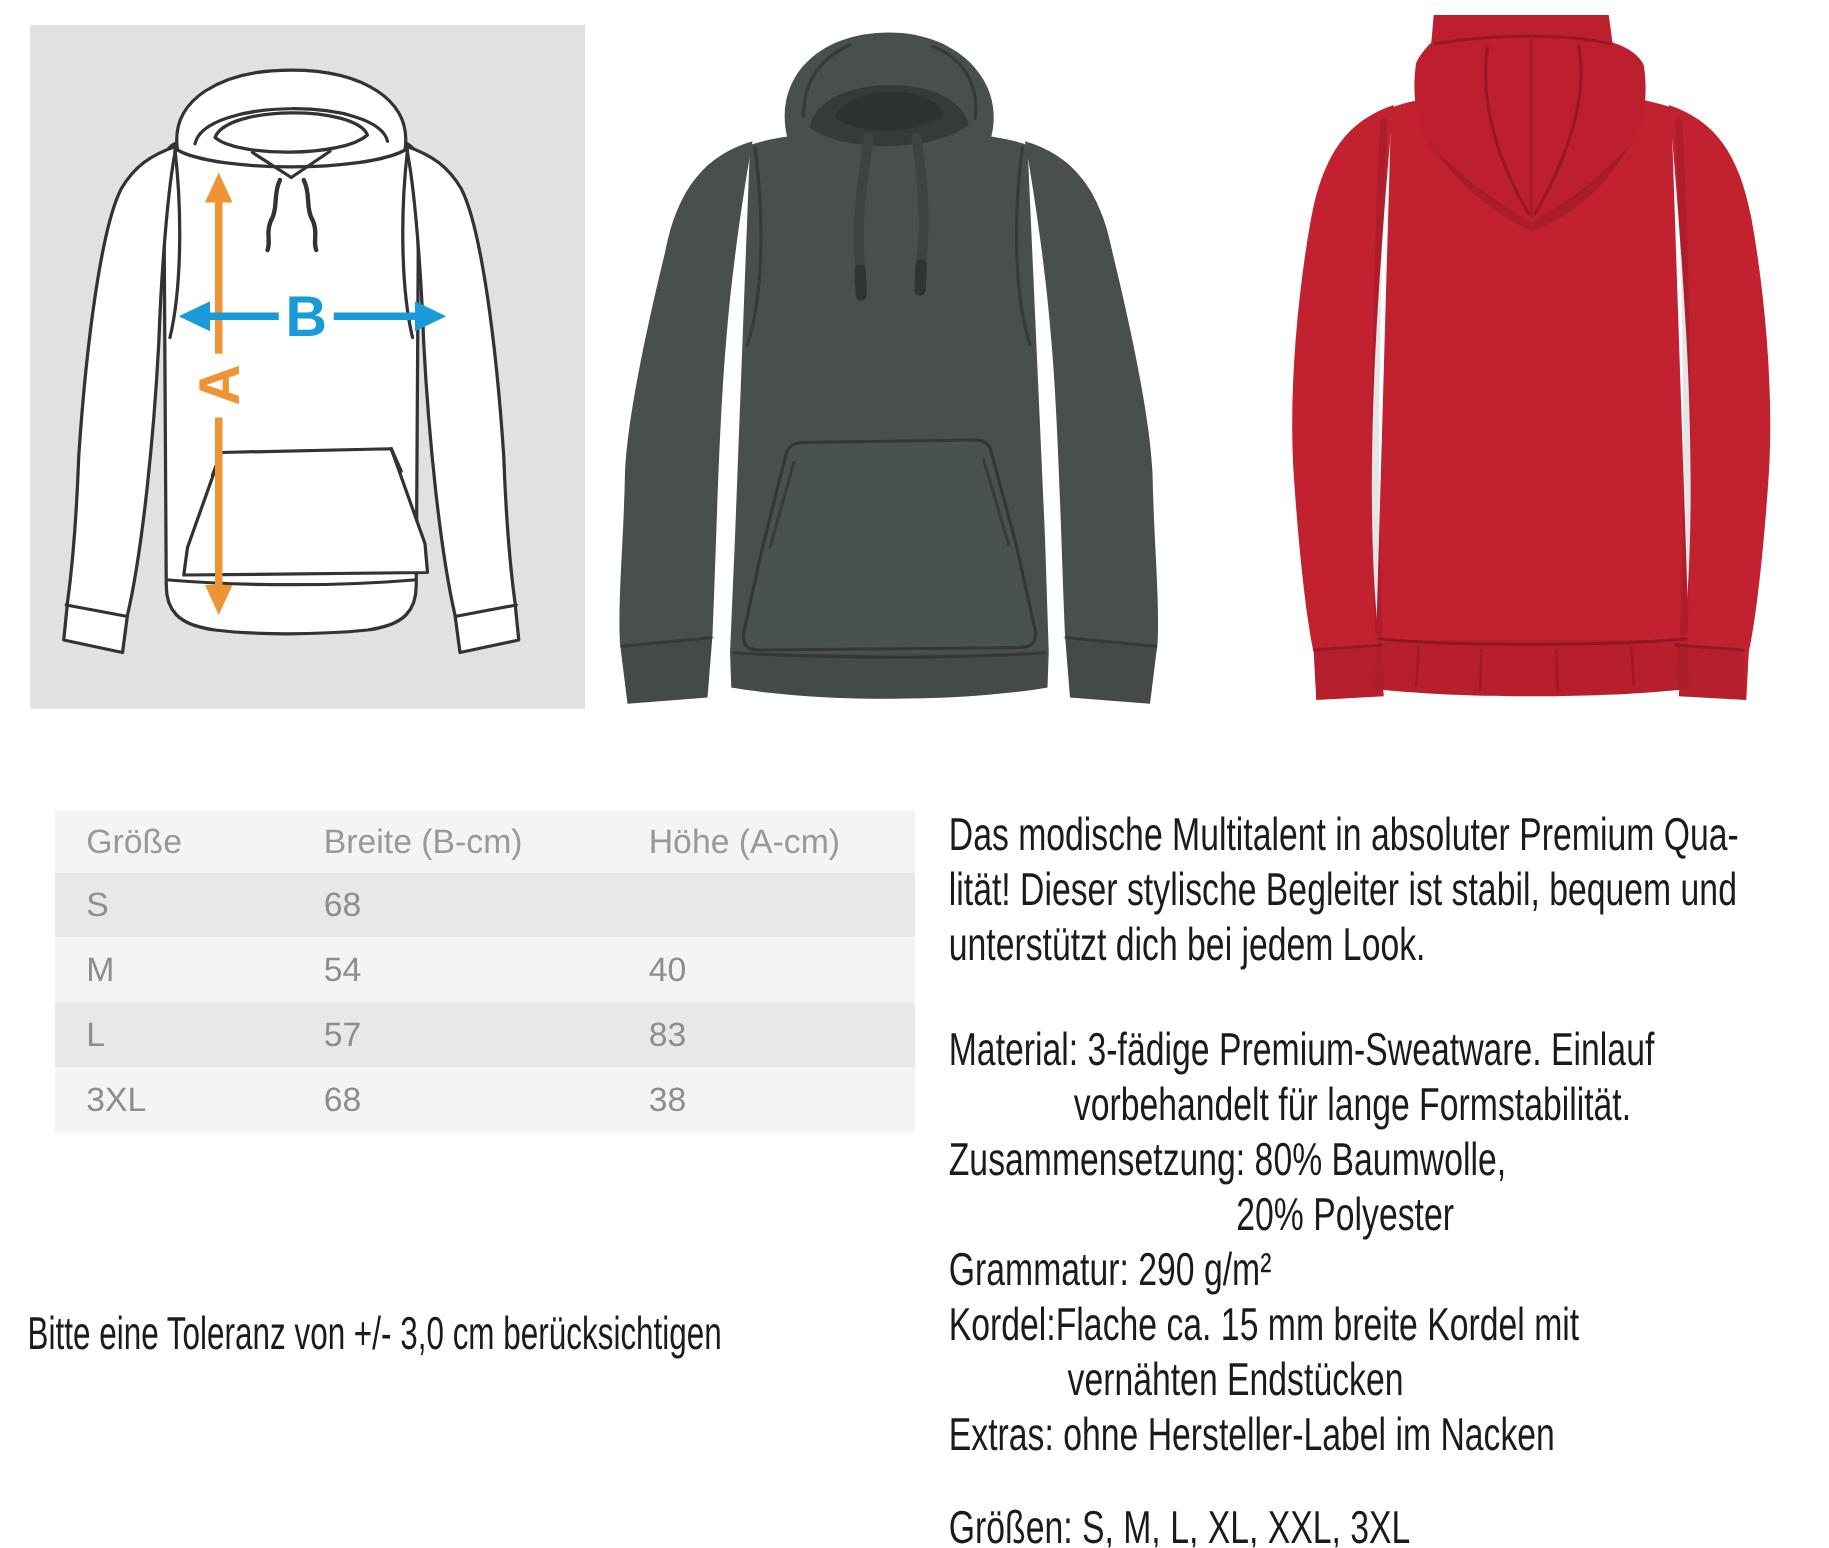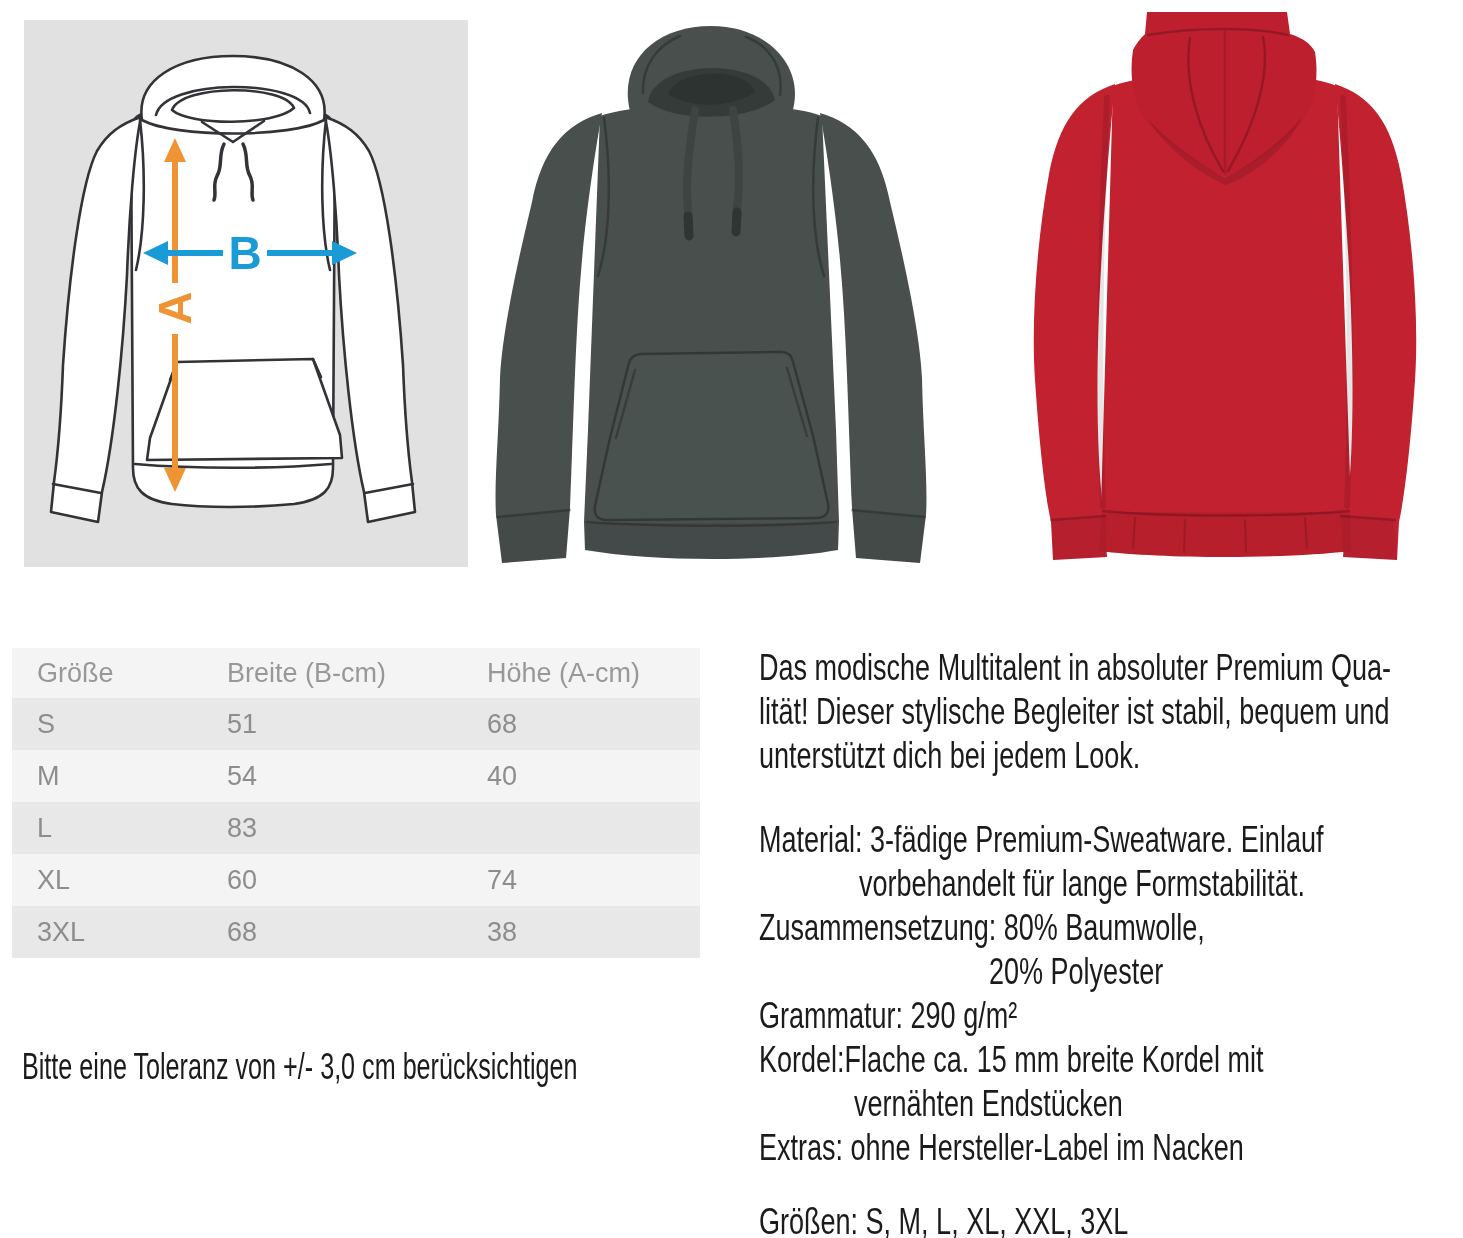--- a/index.html
+++ b/index.html
@@ -5,21 +5,21 @@
   html,body{margin:0;padding:0;background:#ffffff;}
   .page{position:relative;width:1463px;height:1238px;background:#ffffff;overflow:hidden;
         font-family:"Liberation Sans",sans-serif;}
   
   .diagram-box{position:absolute;left:24px;top:20px;width:444px;height:547px;background:#e1e1e1;}
   .photo{position:absolute;top:10px;}
   .photo-front{left:480px;width:465px;height:555px;}
   .photo-back{left:985px;top:8px;width:475px;height:560px;}
   svg{display:block;}
   
-  .size-table{position:absolute;left:12px;top:648px;width:688px;}
+  .size-table{position:absolute;left:44px;top:648px;width:688px;}
   .trow{display:grid;grid-template-columns:190px 260px 1fr;align-items:center;
         height:52px;padding-left:25px;box-sizing:border-box;font-size:27px;color:#8d8d8d;}
   .trow.thead{height:50px;color:#989898;}
   .trow:nth-child(odd){background:#f4f4f4;}
   .trow:nth-child(even){background:#e8e8e8;}
   
   .tolerance{position:absolute;left:22px;top:1046px;font-size:37px;color:#1b1b1b;
              white-space:nowrap;transform:scaleX(.68);transform-origin:0 0;}
   
   .description{position:absolute;left:759px;top:646px;color:#1b1b1b;}
@@ -161,36 +161,31 @@
   </div>
 
   <div class="size-table">
       <div class="trow thead">
         <div class="tcell">Größe</div>
         <div class="tcell">Breite (B-cm)</div>
         <div class="tcell">Höhe (A-cm)</div>
       </div>
       <div class="trow">
         <div class="tcell">S</div>
-        <div class="tcell">51</div>
         <div class="tcell">68</div>
       </div>
       <div class="trow">
         <div class="tcell">M</div>
         <div class="tcell">54</div>
         <div class="tcell">40</div>
       </div>
       <div class="trow">
         <div class="tcell">L</div>
+        <div class="tcell">57</div>
         <div class="tcell">83</div>
-      </div>
-      <div class="trow">
-        <div class="tcell">XL</div>
-        <div class="tcell">60</div>
-        <div class="tcell">74</div>
       </div>
       <div class="trow">
         <div class="tcell">3XL</div>
         <div class="tcell">68</div>
         <div class="tcell">38</div>
       </div>
     </div>
 
   <div class="tolerance">Bitte eine Toleranz von +/- 3,0 cm berücksichtigen</div>
 

